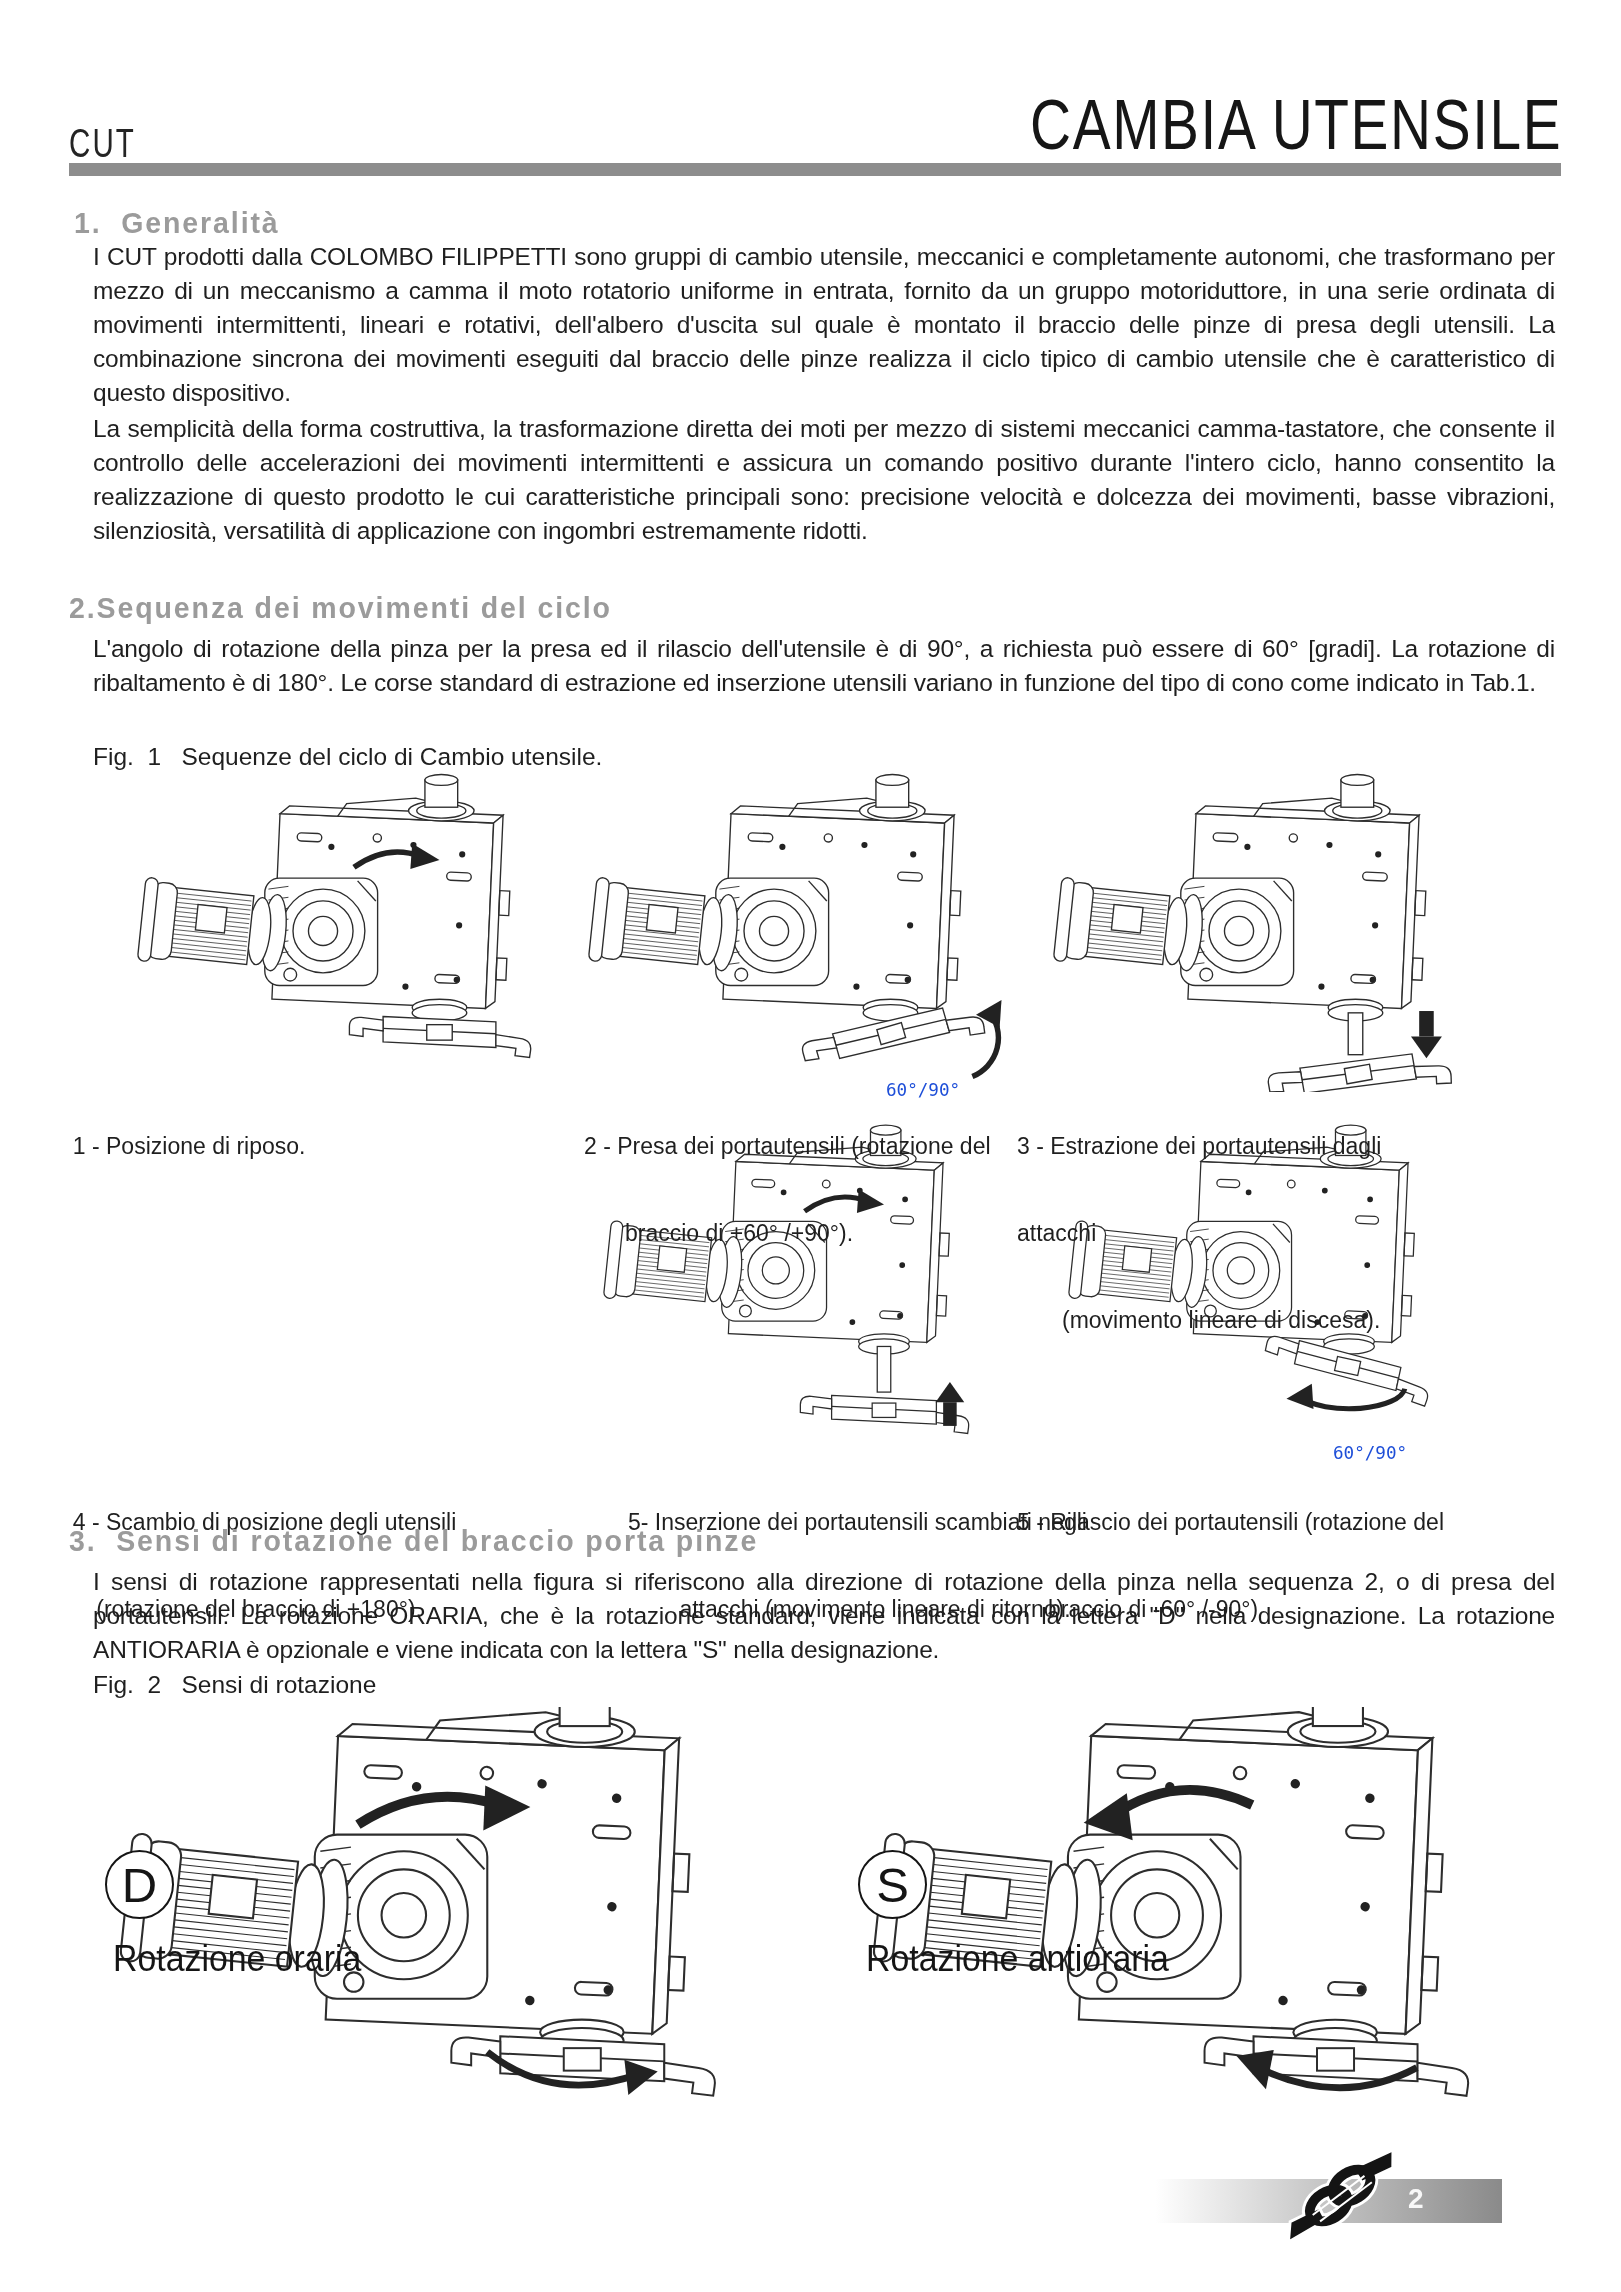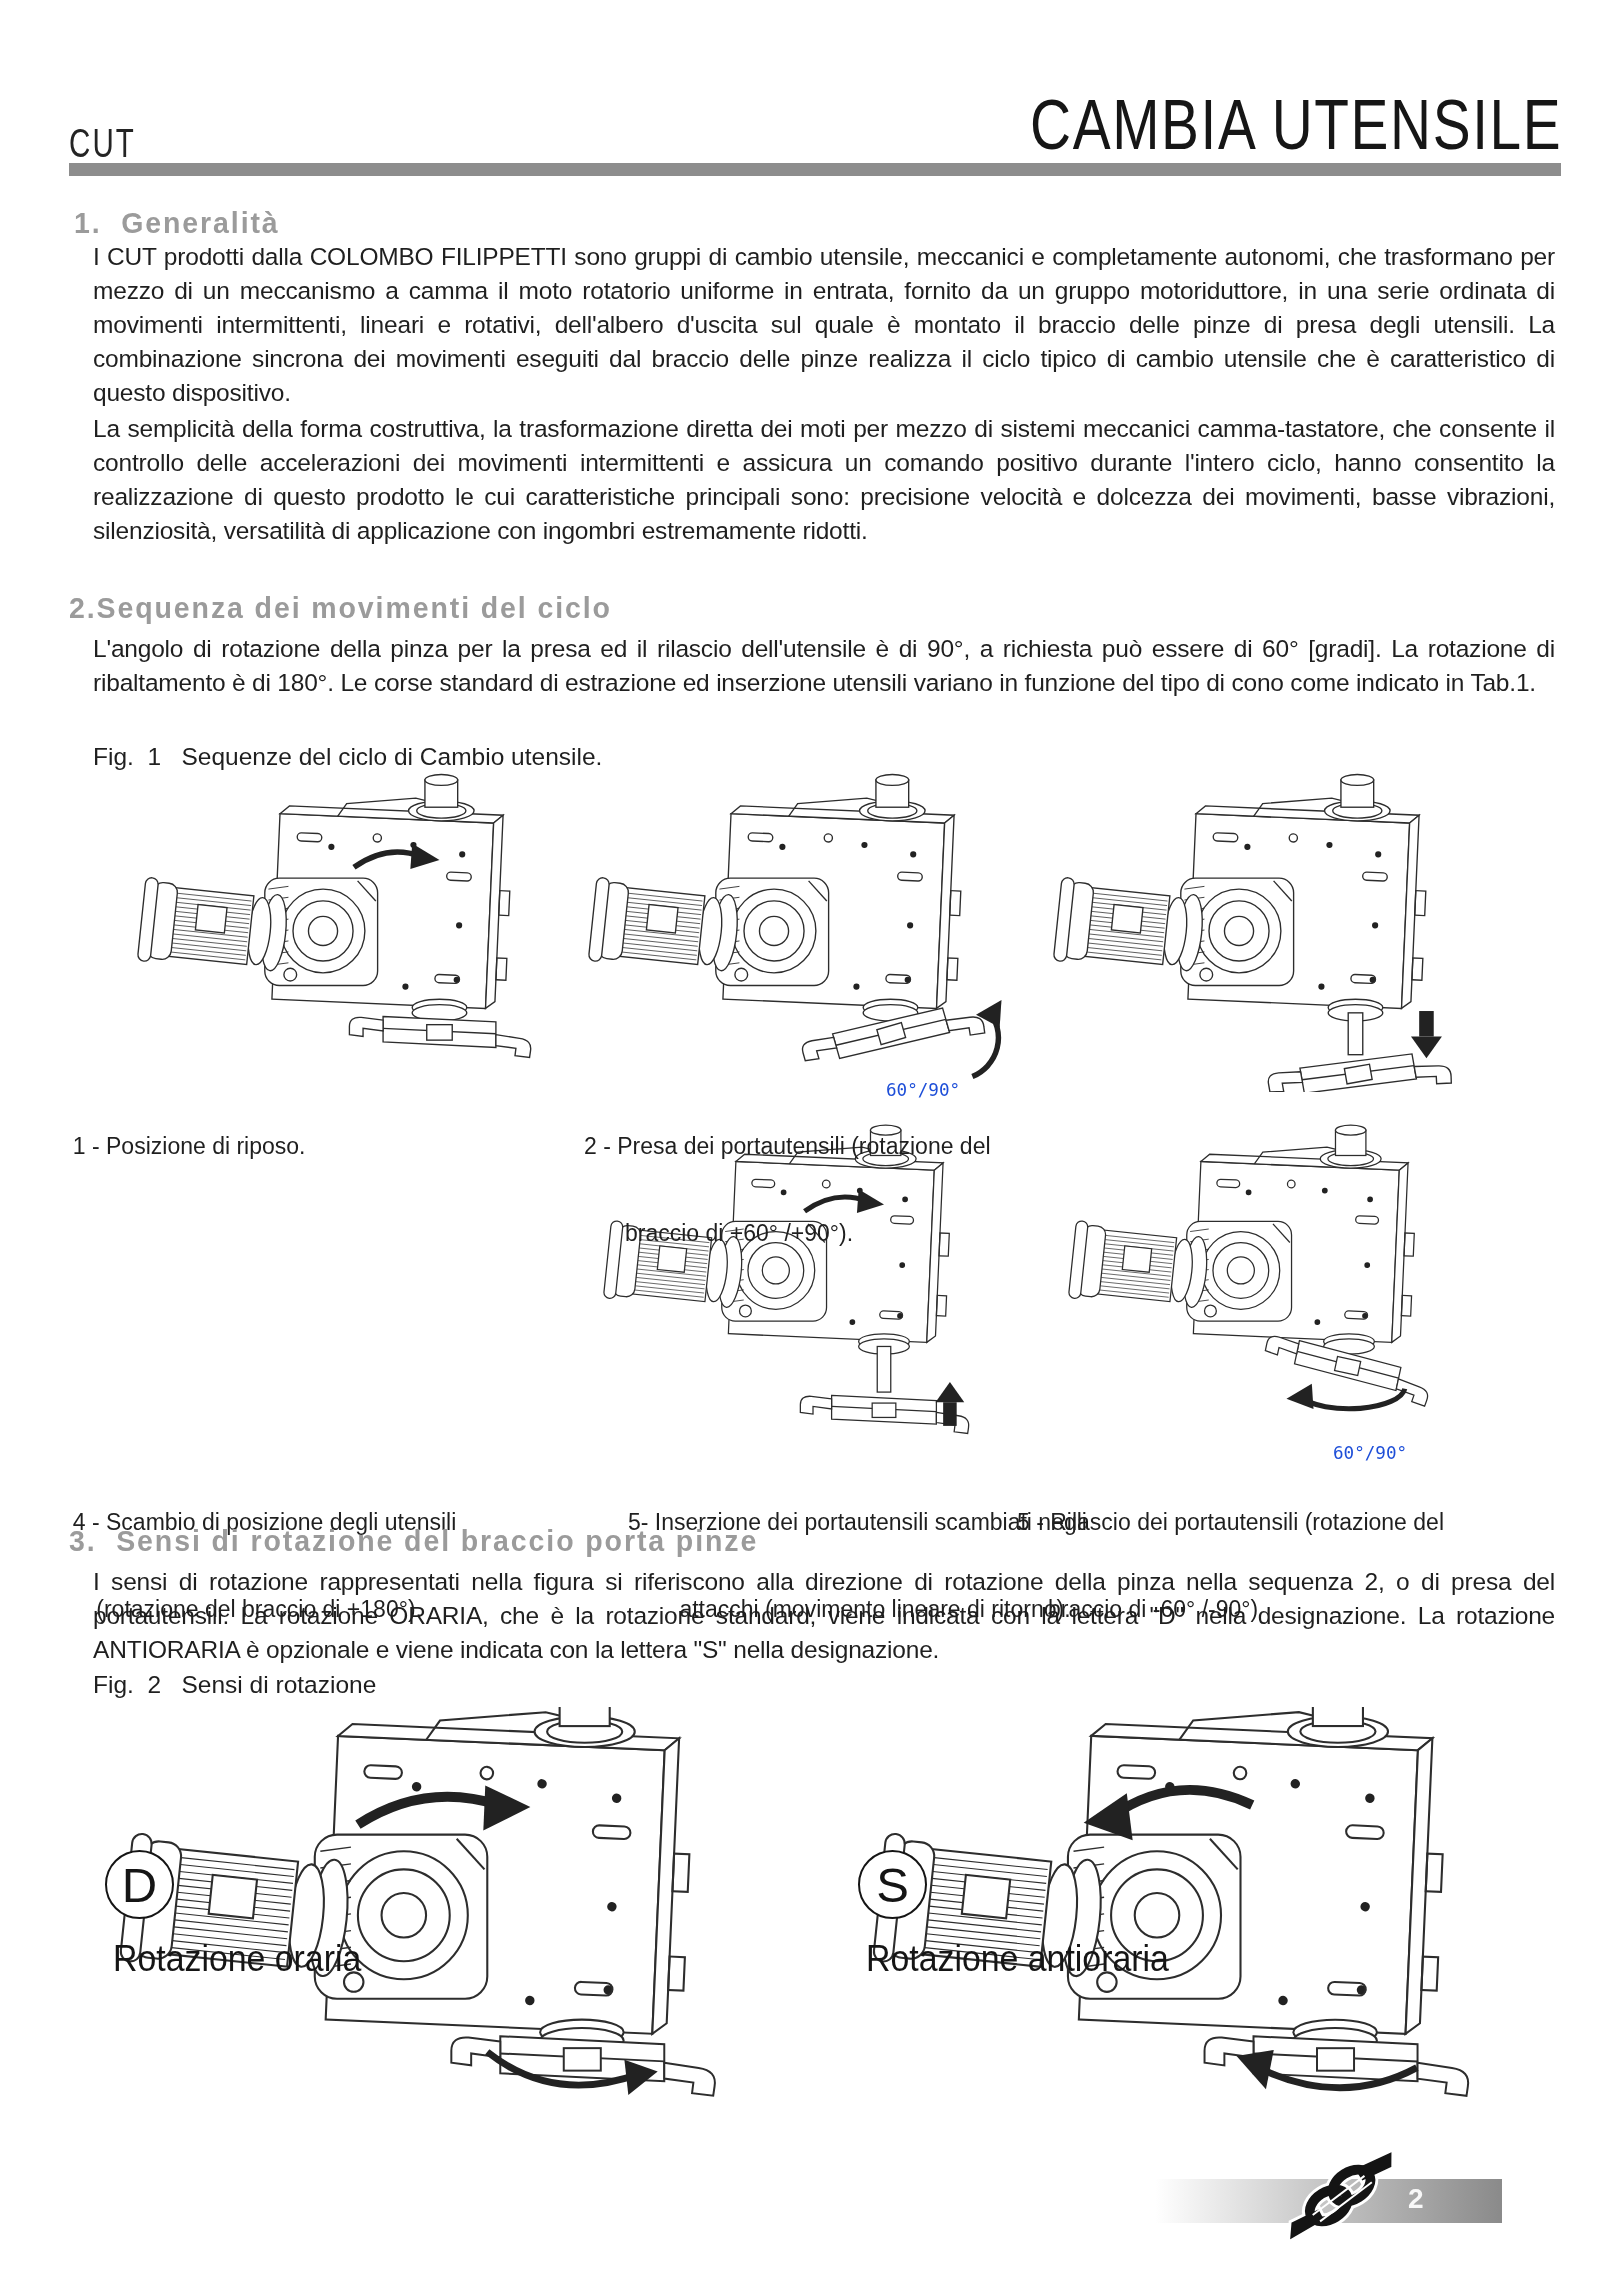--- a/index.html
+++ b/index.html
@@ -243,20 +243,25 @@
       <span class="angle-label" style="left:294px;top:323px">60°/90°</span>
     </div>
 
     <div class="cap" style="left:8.8px;top:305px">
       <span>1 - Posizione di riposo.</span>
     </div>
     <div class="cap" style="left:520px;top:305px">
       <span>2 - Presa dei portautensili (rotazione del</span>
       <span class="ind-42">braccio di +60° /+90°).</span>
     </div>
+    <div class="cap" style="left:953px;top:305px">
+      <span>3 - Estrazione dei portautensili dagli</span>
+      <span>attacchi</span>
+      <span class="ind-46">(movimento lineare di discesa).</span>
+    </div>
 
     <div class="cap" style="left:8.8px;top:681px">
       <span>4 - Scambio di posizione degli utensili</span>
       <span class="ind-24">(rotazione del braccio di +180°).</span>
     </div>
     <div class="cap" style="left:564px;top:681px">
       <span>5- Inserzione dei portautensili scambiati negli</span>
       <span class="ind-36">attacchi (movimento lineare di ritorno).</span>
     </div>
     <div class="cap" style="left:953px;top:681px">

